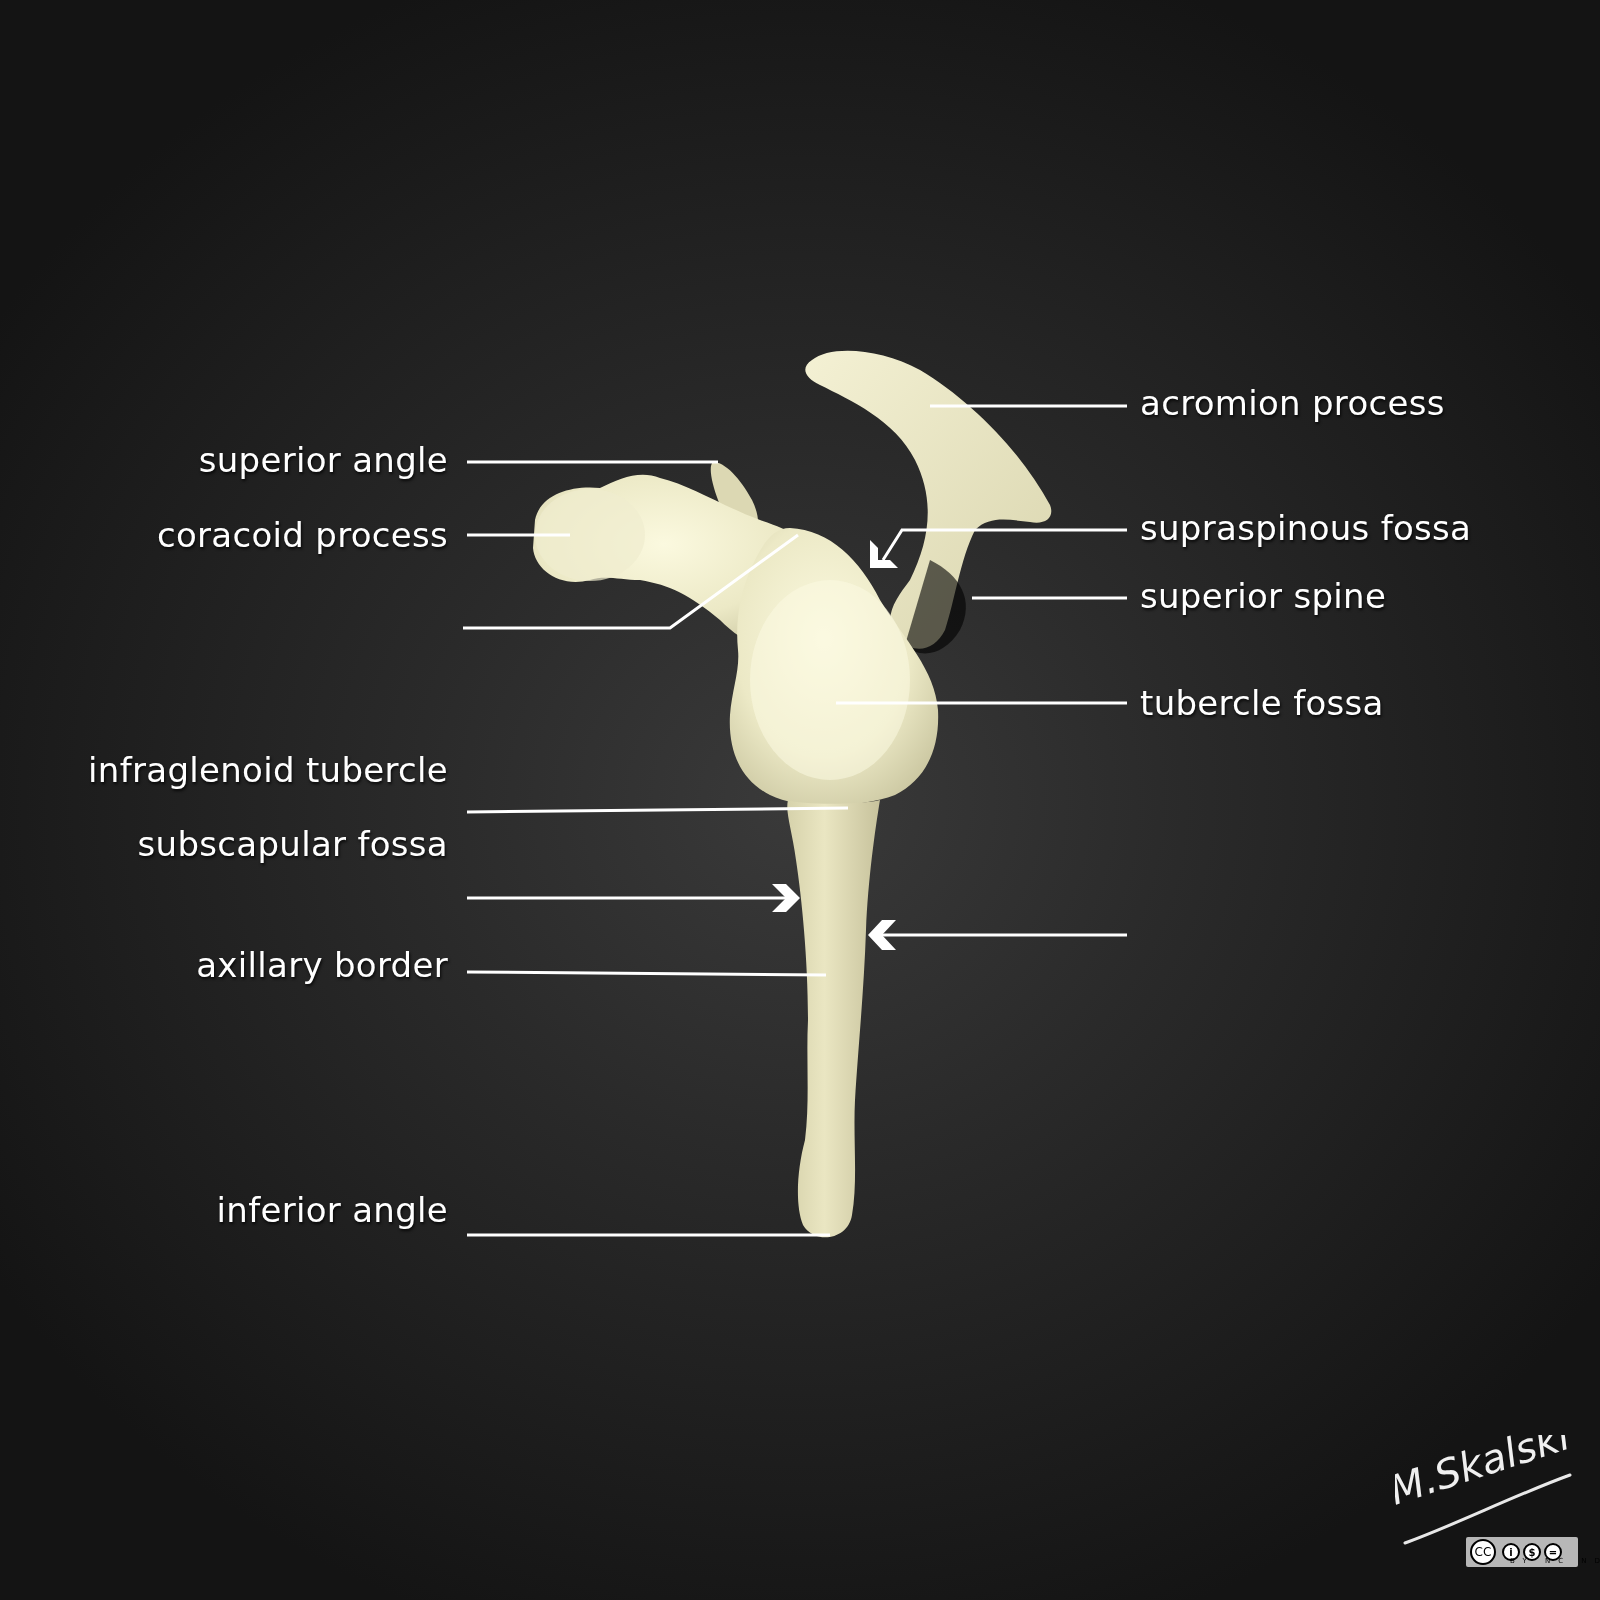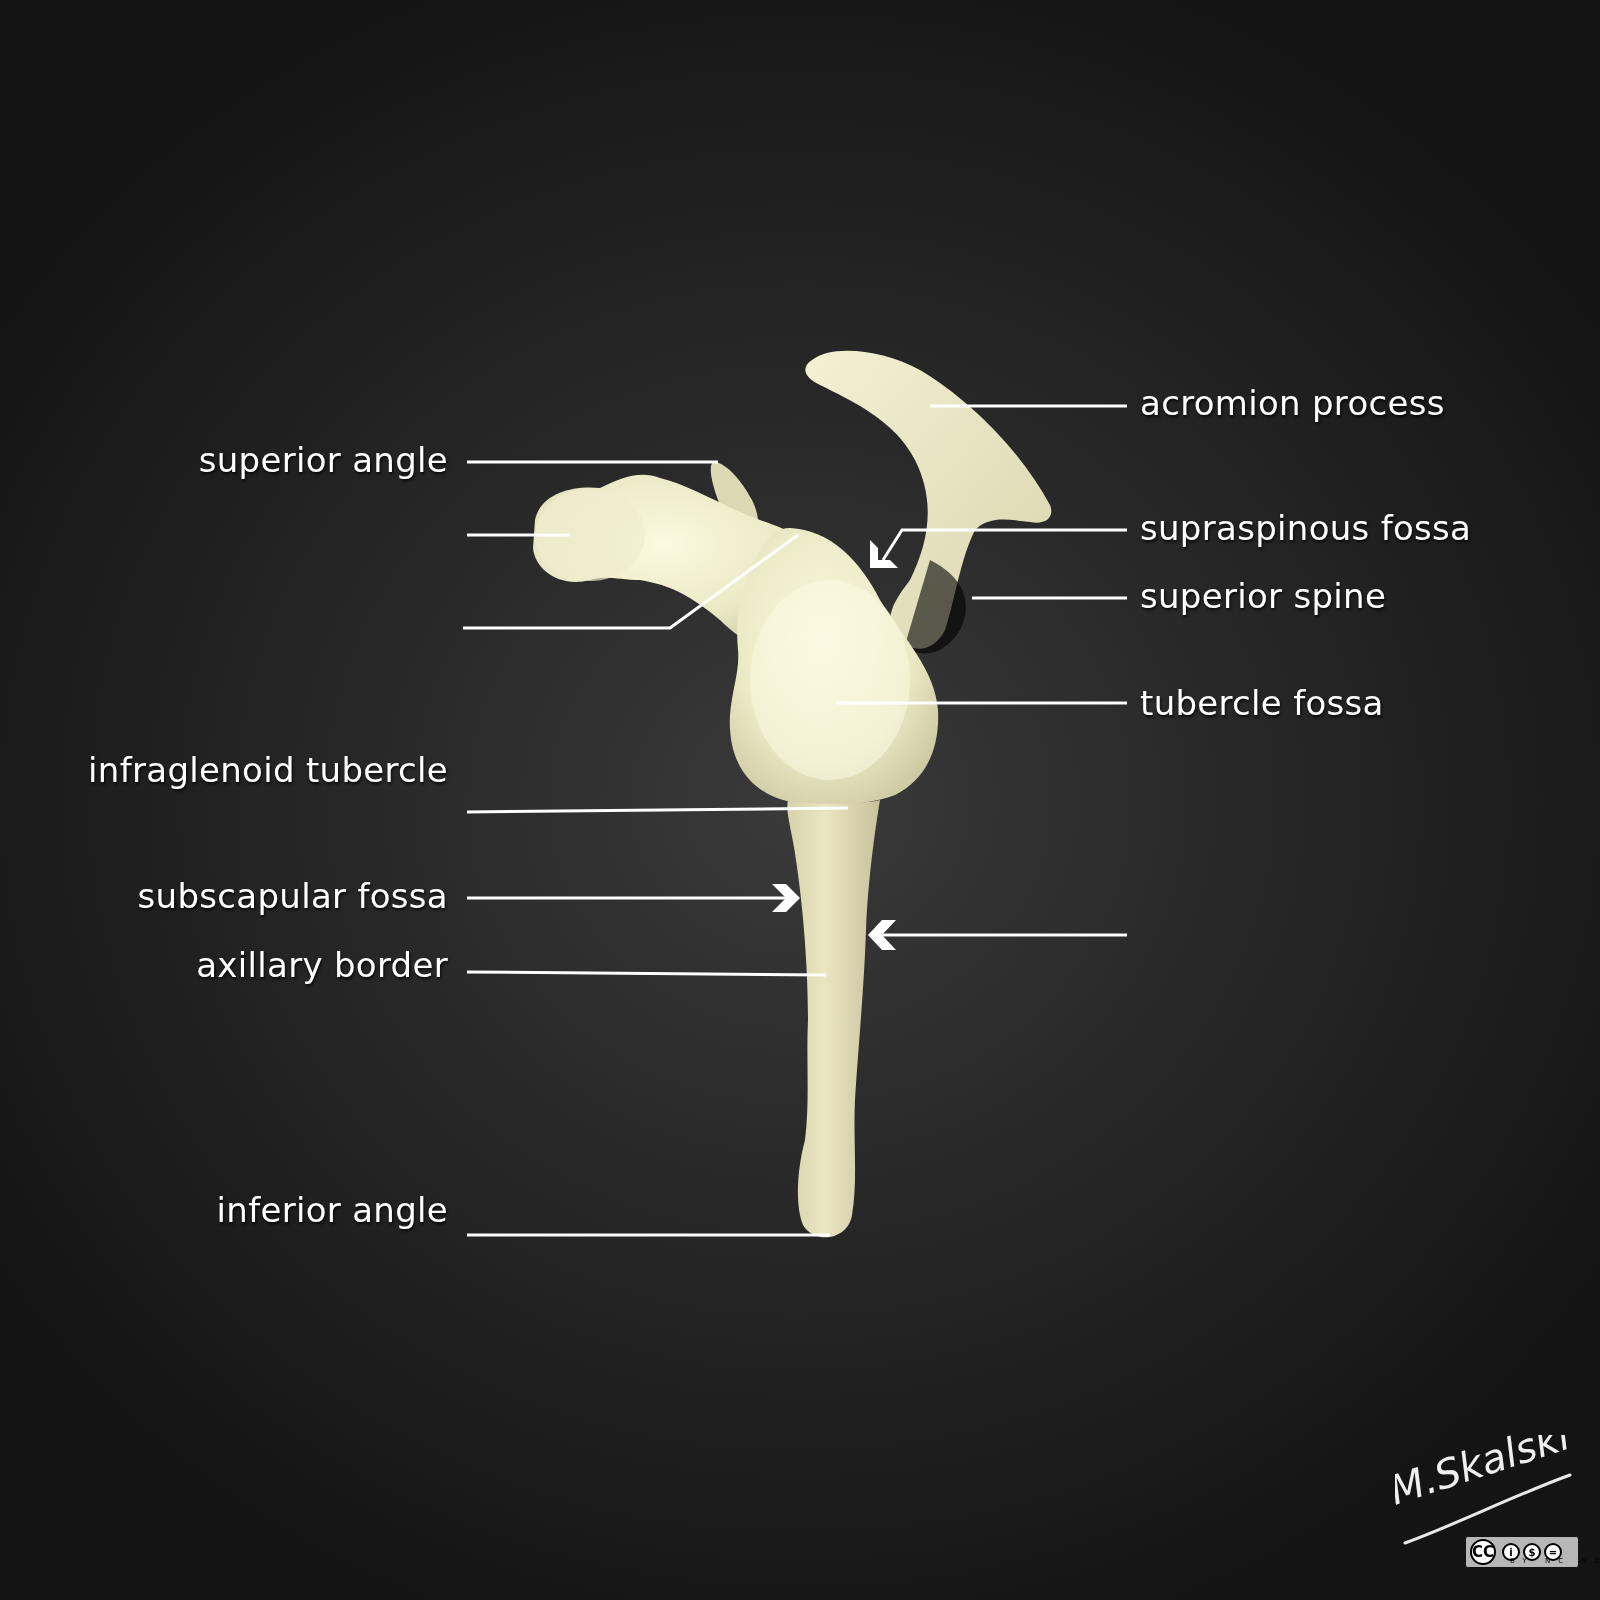--- a/index.html
+++ b/index.html
@@ -61,22 +61,22 @@
       padding-left: 4px;
       box-sizing: border-box;
     }
     .cc-badge .cc-main {
       width: 26px; height: 26px;
       border-radius: 50%;
       background: #fff;
       border: 2px solid #000;
       box-sizing: border-box;
       font-family: "DejaVu Sans", sans-serif;
-      font-weight: bold;
-      font-size: 15px;
+      font-weight: normal;
+      font-size: 12px;
       display: flex; align-items: center; justify-content: center;
       color: #000;
       margin-right: 6px;
     }
     .cc-badge .cc-icon {
       width: 18px; height: 18px;
       border-radius: 50%;
       background: #fff;
       border: 2px solid #000;
       box-sizing: border-box;
@@ -152,22 +152,23 @@
       <polyline points="836,703 1127,703"></polyline>
       <polyline points="880,935 1127,935"></polyline>
     </g>
 
     <path d="M 870 568 L 870 540 L 878 548 L 878 560 L 890 560 L 898 568 Z" fill="#ffffff" transform="rotate(0)"></path>
     <path d="M 772 884 L 786 884 L 800 898 L 786 912 L 772 912 L 786 898 Z" fill="#ffffff"></path>
     <path d="M 896 920 L 882 920 L 868 935 L 882 950 L 896 950 L 882 935 Z" fill="#ffffff"></path>
   </svg>
 
   <div class="label left" style="top:440px">superior angle</div>
+  <div class="label left" style="top:515px">coracoid process</div>
   <div class="label left" style="top:750px">infraglenoid tubercle</div>
-  <div class="label left" style="top:876px">subscapular fossa</div>
+  <div class="label left" style="top:824px">subscapular fossa</div>
   <div class="label left" style="top:945px">axillary border</div>
   <div class="label left" style="top:1190px">inferior angle</div>
 
   <div class="label right" style="top:508px">supraspinous fossa</div>
   <div class="label right" style="top:383px">acromion process</div>
   <div class="label right" style="top:576px">superior spine</div>
   <div class="label right" style="top:683px">tubercle fossa</div>
 
   <svg class="signature" viewBox="0 0 190 130">
     <path d="M 10 108 C 60 90, 120 60, 175 40" stroke="#e8e8e8" stroke-width="3" fill="none" stroke-linecap="round"></path>

